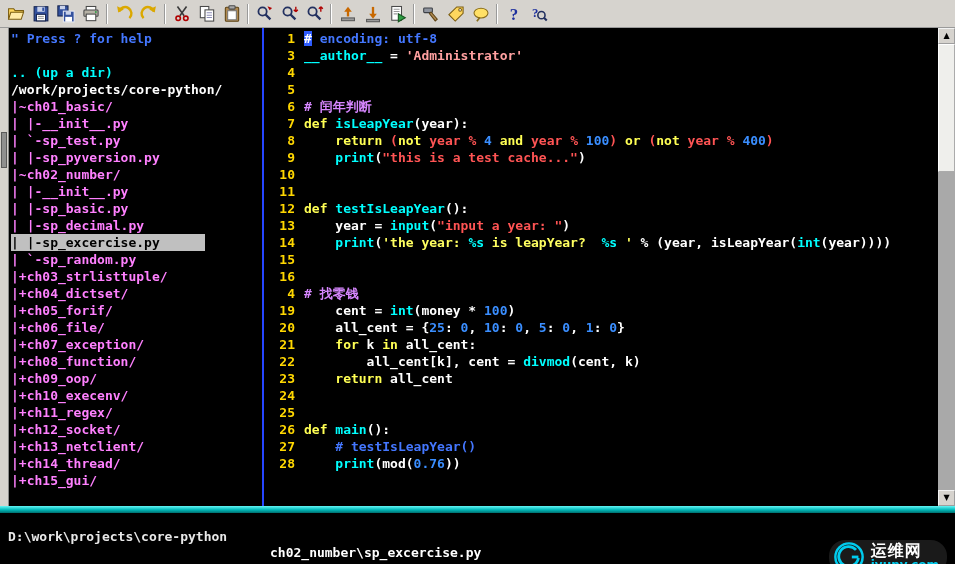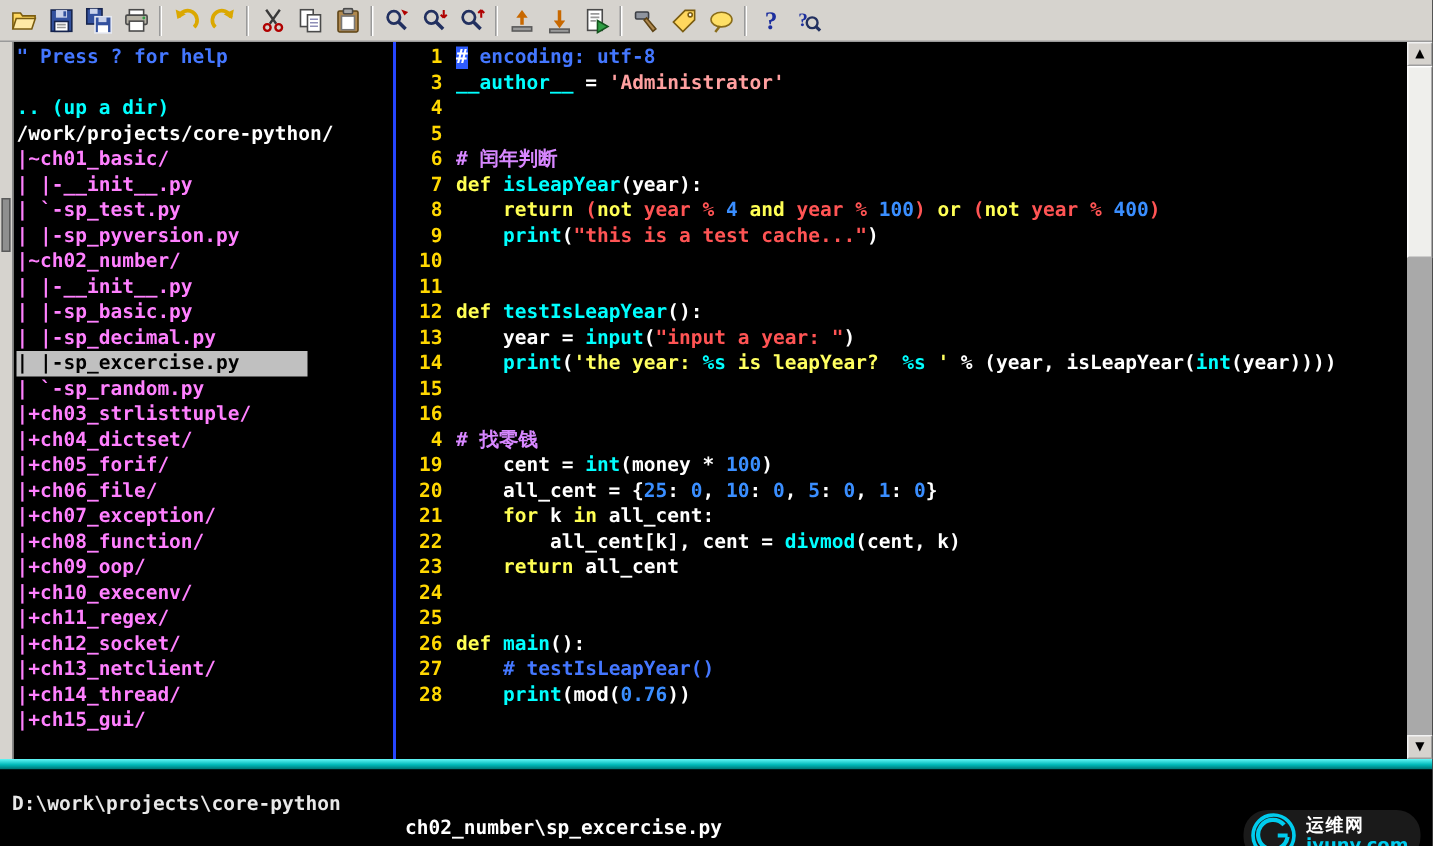--- a/index.html
+++ b/index.html
@@ -28,21 +28,21 @@
   .sb-track{flex:1;position:relative;}
   .sb-thumb{position:absolute;top:0;left:0;right:0;height:128px;background:var(--scrollbar_thumb);border:1px outset #fff;}
   
   .statusbar{flex:0 0 7px;background:linear-gradient(180deg,#63f6f6,var(--statusline) 55%,#006e6e);}
   .statusrow{flex:0 0 16px;background:#000;position:relative;font-size:13px;font-weight:bold;line-height:16px;white-space:pre;}
   .st-left{position:absolute;left:8px;color:var(--status_text);text-align:right;}
   .st-right{position:absolute;left:270px;color:#ffffff;text-align:right;}
   .bottom{flex:1;background:#000;position:relative;}
   .watermark{position:absolute;right:8px;bottom:3px;display:flex;align-items:center;gap:6px;background:rgba(255,255,255,0.10);border-radius:16px;padding:1px 8px 1px 4px;}
   .wm-text{display:flex;flex-direction:column;line-height:1.1;}
-  .wm-name{color:#ffffff;font-size:12px;font-weight:bold;letter-spacing:1px;font-family:"DejaVu Sans",sans-serif;}
+  .wm-name{color:#ffffff;font-size:16px;font-weight:bold;letter-spacing:1px;font-family:"DejaVu Sans",sans-serif;}
   .wm-domain{color:var(--watermark);font-size:12px;font-weight:bold;font-family:"DejaVu Sans",sans-serif;}
   
   .tk-w{color:var(--text)} .tk-y{color:var(--keyword)} .tk-c{color:var(--builtin)}
   .tk-r{color:var(--string)} .tk-sa{color:var(--string_salmon)} .tk-ys{color:var(--string_alt)}
   .tk-b{color:var(--number)} .tk-m{color:var(--comment)} .tk-v{color:var(--comment_cjk)}
   .tk-cur{background:var(--cursor_bg);color:var(--cursor_fg)}
   
   .tc-help{color:var(--comment)} .tc-updir{color:var(--tree_updir)}
   .tc-root{color:var(--tree_root)} .tc-item{color:var(--tree_item)}
   .sel{display:inline-block;min-width:194px;background:var(--selection_bg);color:var(--selection_fg);}

